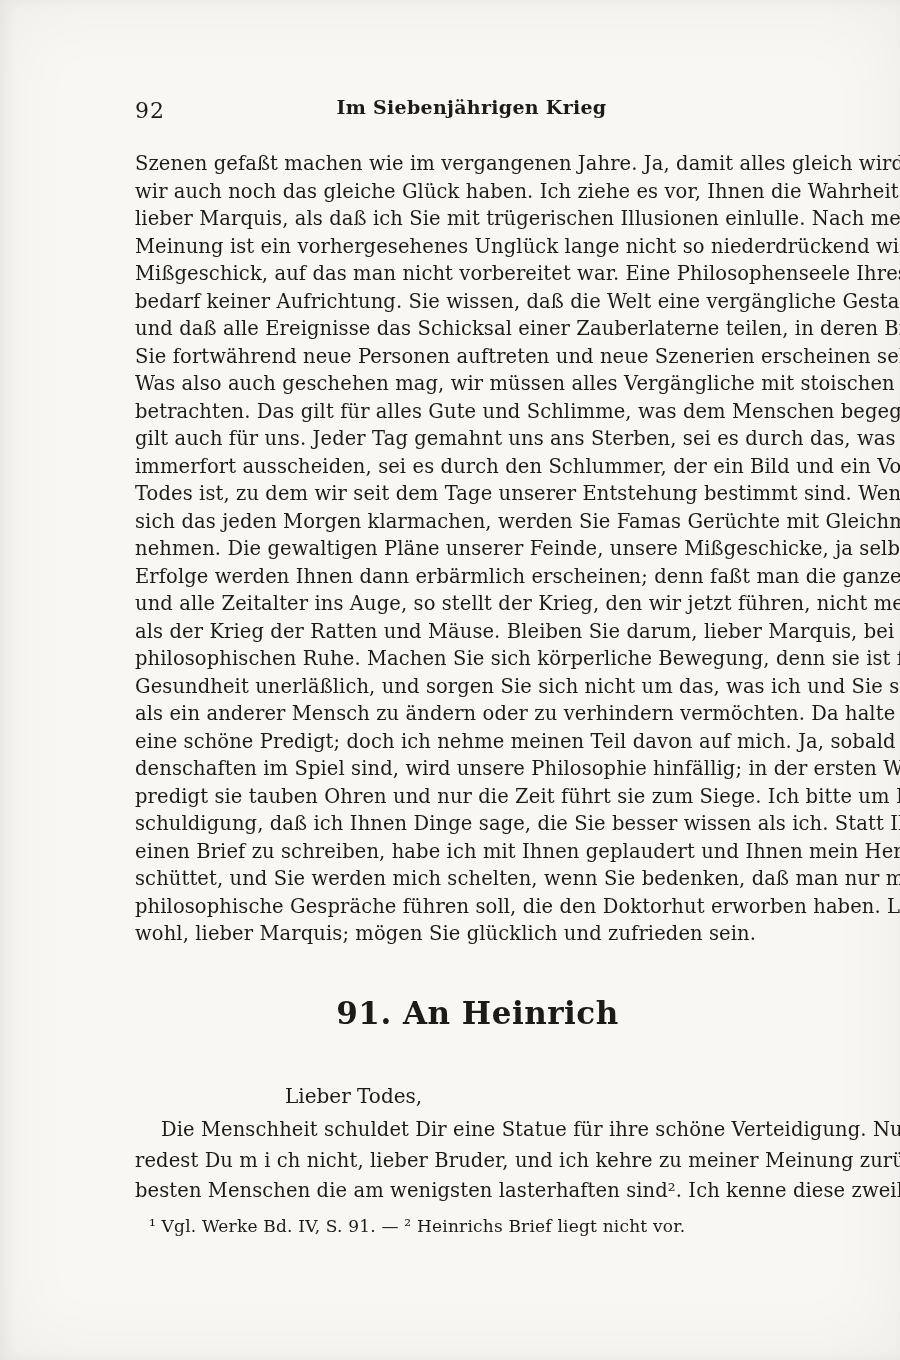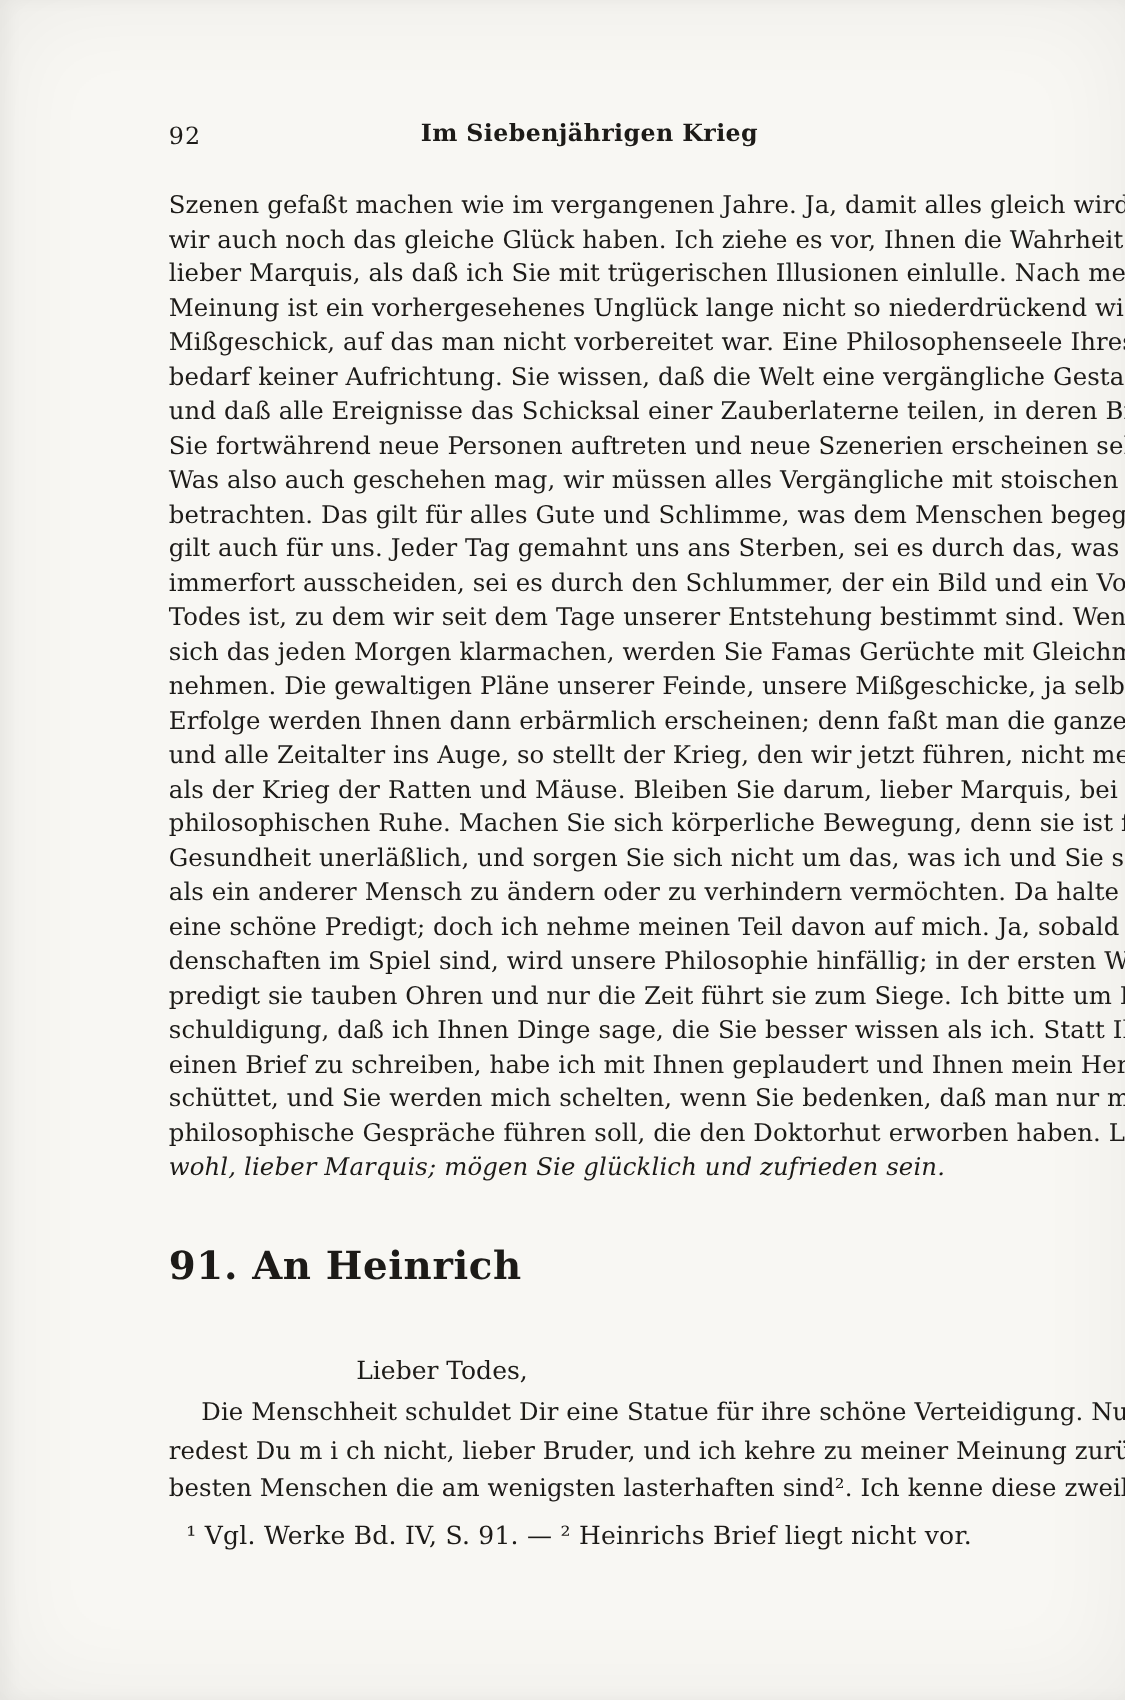--- a/index.html
+++ b/index.html
@@ -23,21 +23,21 @@
     position: absolute;
     top: 96px;
     left: 135px;
     width: 685px;
     height: 26px;
   }
   .page-number {
     position: absolute;
     left: 0;
     top: 2px;
-    font-size: 19px;
+    font-size: 22px;
     letter-spacing: 1px;
   }
   .running-title {
     position: absolute;
     left: 0;
     right: 12px;
     top: 0;
     text-align: center;
     font-size: 19px;
     font-weight: bold;
@@ -54,25 +54,25 @@
     font-size: 19.5px;
     line-height: 27.5px;
     white-space: nowrap;
     text-align: justify;
     text-align-last: justify;
     letter-spacing: 0.1px;
   }
   .letter-90-body .text-line:last-child {
     text-align-last: left;
     white-space: normal;
-    font-style: italic;
   }
   
   .letter-91-heading {
     top: 995px;
+    text-align: center;
     font-size: 31px;
     font-weight: bold;
     letter-spacing: 0.5px;
   }
   .letter-91-dateline {
     top: 1050px;
     text-align: right;
     padding-right: 28px;
     box-sizing: border-box;
     font-size: 20px;
@@ -92,21 +92,21 @@
     text-align: justify;
     text-align-last: justify;
     letter-spacing: 0.1px;
   }
   .letter-91-body .text-line:first-child { text-indent: 26px; }
   
   .footnote-line {
     top: 1216px;
     padding-left: 14px;
     box-sizing: border-box;
-    font-size: 20px;
+    font-size: 17px;
     letter-spacing: 0.2px;
   }
 </style>
 </head>
 <body>
 
 <div class="page">
 
   <div class="running-header">
     <span class="page-number">92</span>

